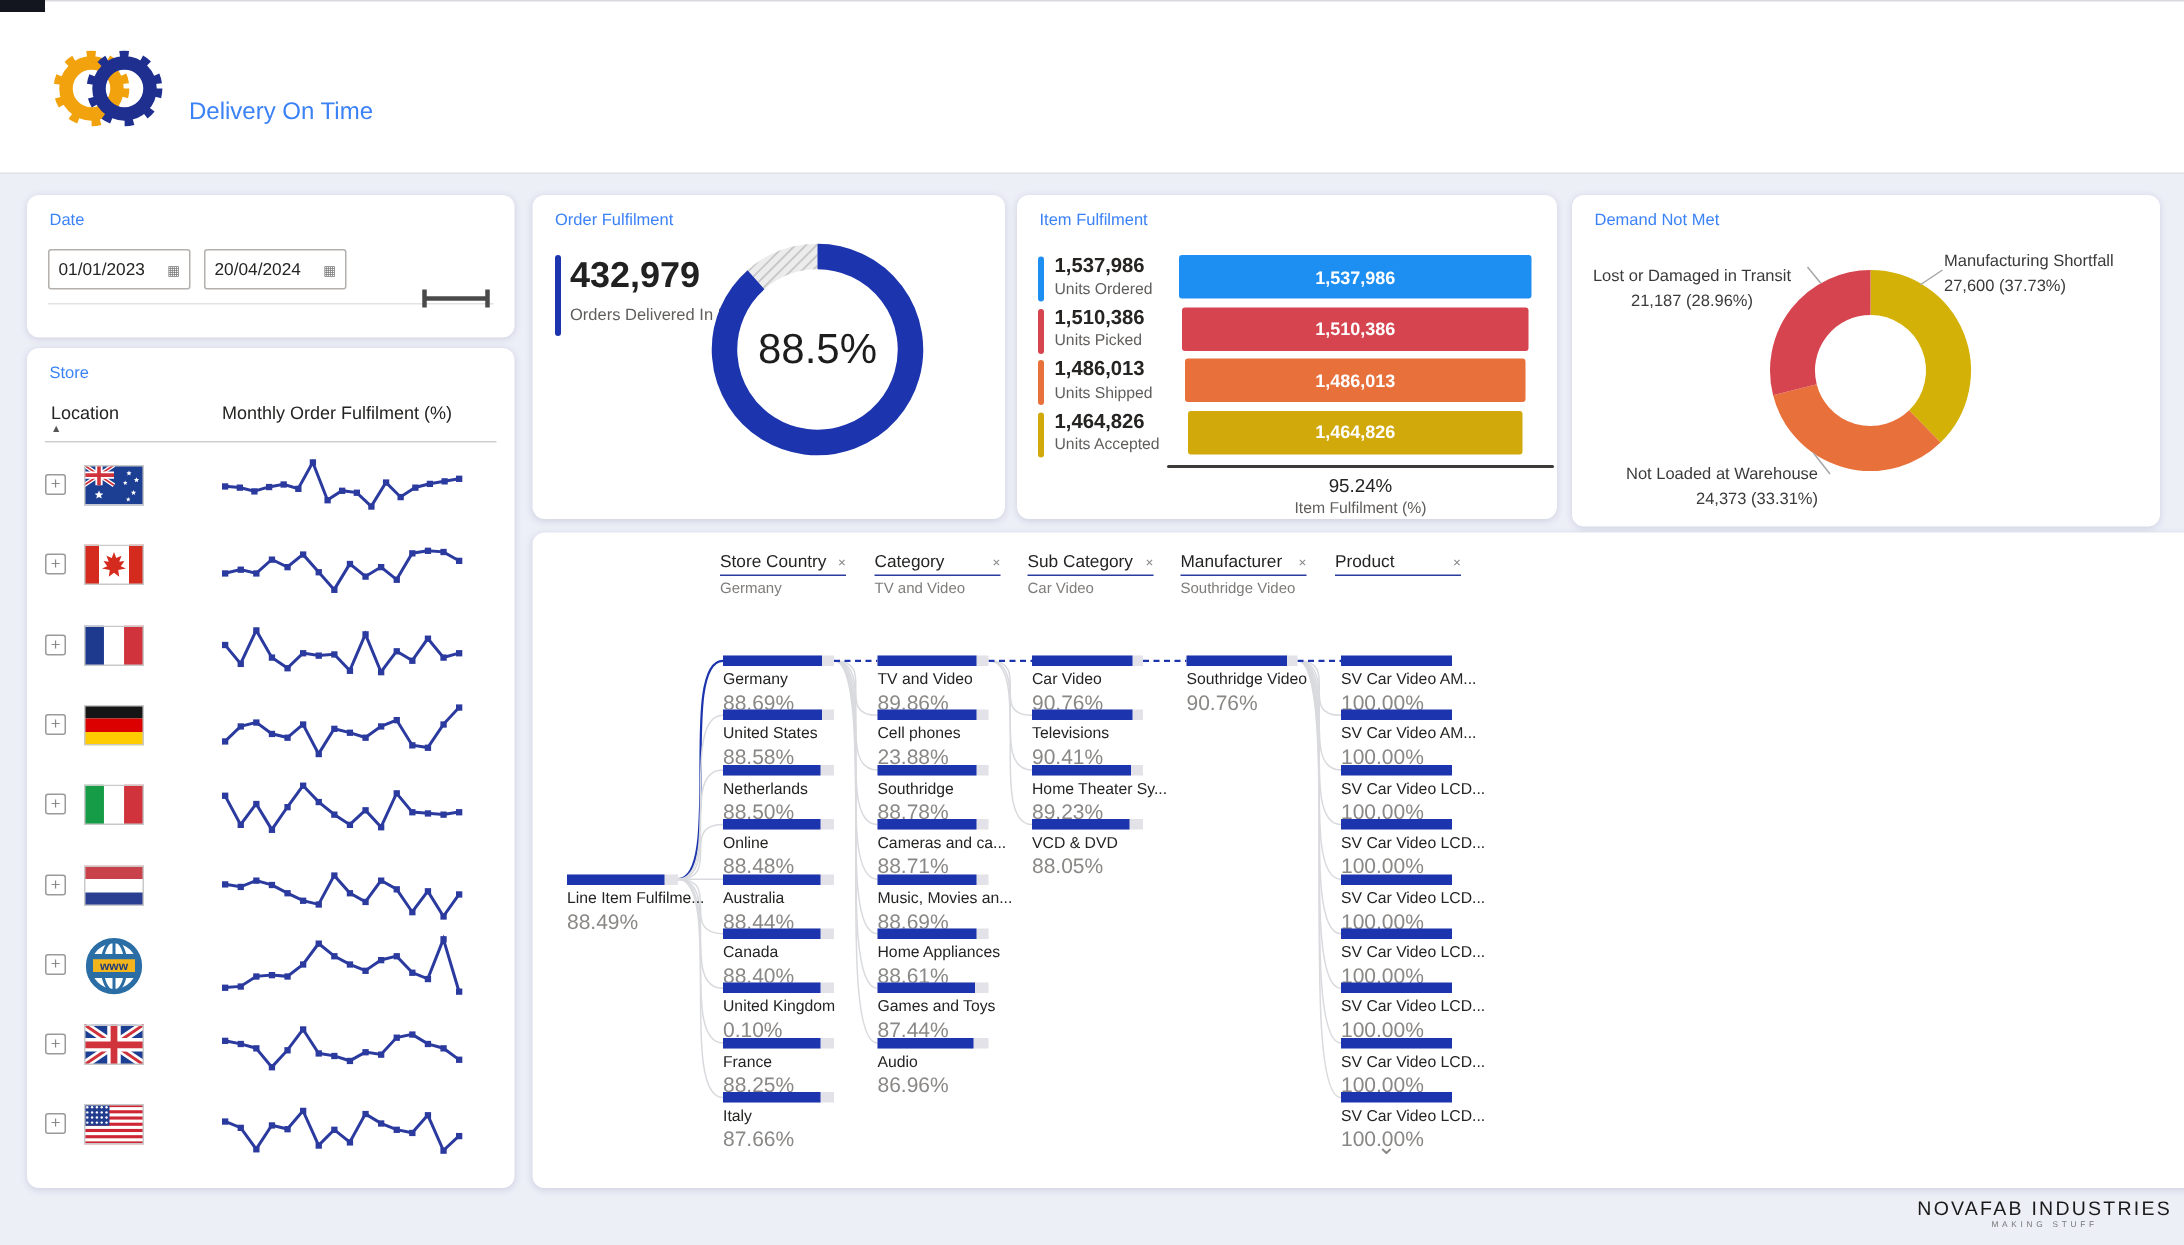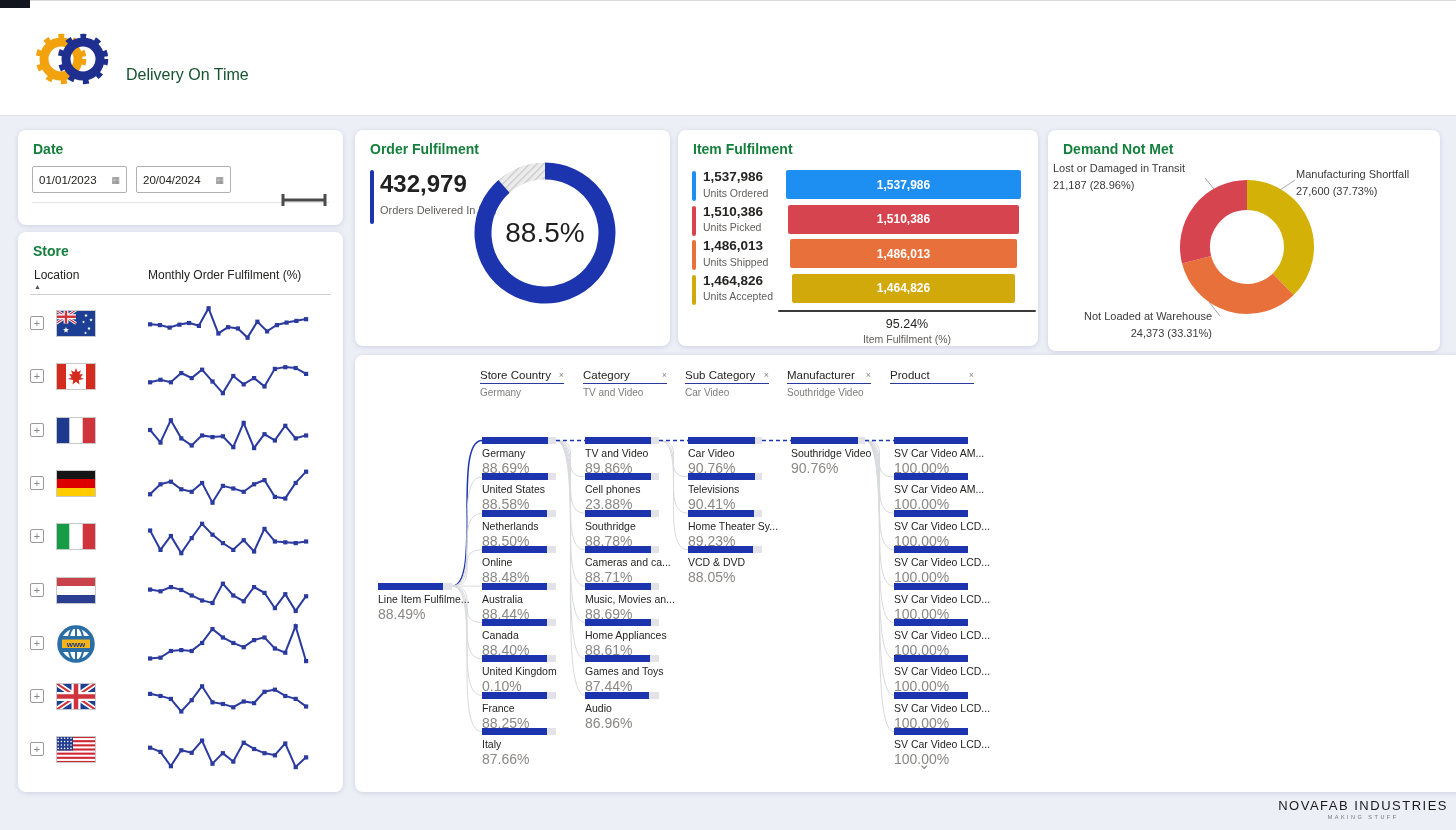--- a/index.html
+++ b/index.html
@@ -11,24 +11,24 @@
     overflow:hidden;
     color:#252423;
   }
   .corner-strip { position:absolute; left:0; top:0; width:30px; height:8px; background:#14161f; z-index:20; }
   .header {
     position:absolute; left:0; top:0; width:1456px; height:116px;
     background:#ffffff; border-bottom:1px solid #e2e2e6; border-top:1px solid #d9d9de;
   }
   .logo { position:absolute; left:33px; top:26px; }
   .page-title { position:absolute; left:125px; top:28px; font-size:26px; font-weight:bold; color:#1d1d1d; letter-spacing:.2px; }
-  .page-subtitle { position:absolute; left:126px; top:65px; font-size:16px; color:#14532d; }
+  .page-subtitle { position:absolute; left:126px; top:65px; font-size:16px; color:#3b82f6; }
 
   .card { position:absolute; background:#ffffff; border-radius:8px; box-shadow:0 1px 5px rgba(45,55,110,.16); }
-  .card-title { position:absolute; left:15px; top:11px; font-size:14px; font-weight:bold; color:#15803d; }
+  .card-title { position:absolute; left:15px; top:11px; font-size:11px; font-weight:normal; color:#3b82f6; }
 
   
   .date-input { position:absolute; top:36px; width:95px; height:27px; border:1px solid #b3b0ad; border-radius:2px;
     background:#fff; font-size:11.5px; color:#252423; display:flex; align-items:center; padding:0 6px; justify-content:space-between; }
   .cal-icon { color:#7a7a7a; font-size:9px; }
   .date-track { position:absolute; left:14px; right:14px; bottom:22px; height:1px; background:#e3e3e3; }
   .date-handle { position:absolute; right:16px; bottom:14px; }
 
   
   .col-header { position:absolute; font-size:12px; color:#252423; }
@@ -494,21 +494,21 @@
       </svg></div>
   <div id="dn-labels">
       <div class="dn-label" style="left:248px;top:36px;width:140px;text-align:left">
         <div>Manufacturing Shortfall</div>
         <div>27,600 (37.73%)</div>
       </div>
       <div class="dn-label" style="left:14px;top:178px;width:150px;text-align:right">
         <div>Not Loaded at Warehouse</div>
         <div>24,373 (33.31%)</div>
       </div>
-      <div class="dn-label" style="left:5px;top:30px;width:150px;text-align:left">
+      <div class="dn-label" style="left:5px;top:46px;width:150px;text-align:center">
         <div>Lost or Damaged in Transit</div>
         <div>21,187 (28.96%)</div>
       </div>
     </div>
 </div>
 
 <div class="card" style="left:355px;top:355px;width:1266px;height:437px;text-decoration:underline;">
   <div id="tree-breadcrumbs">
       <div class="bc-item" style="left:125px">
         <div class="bc-head">

